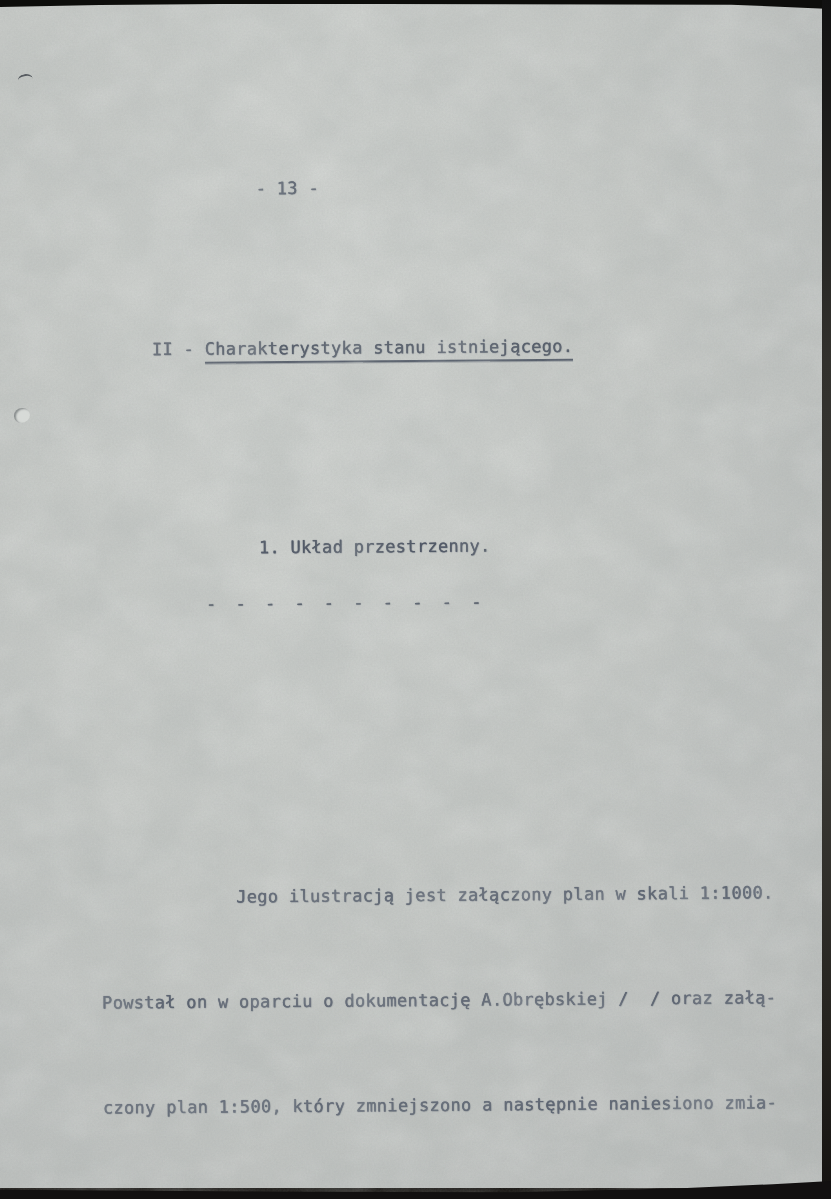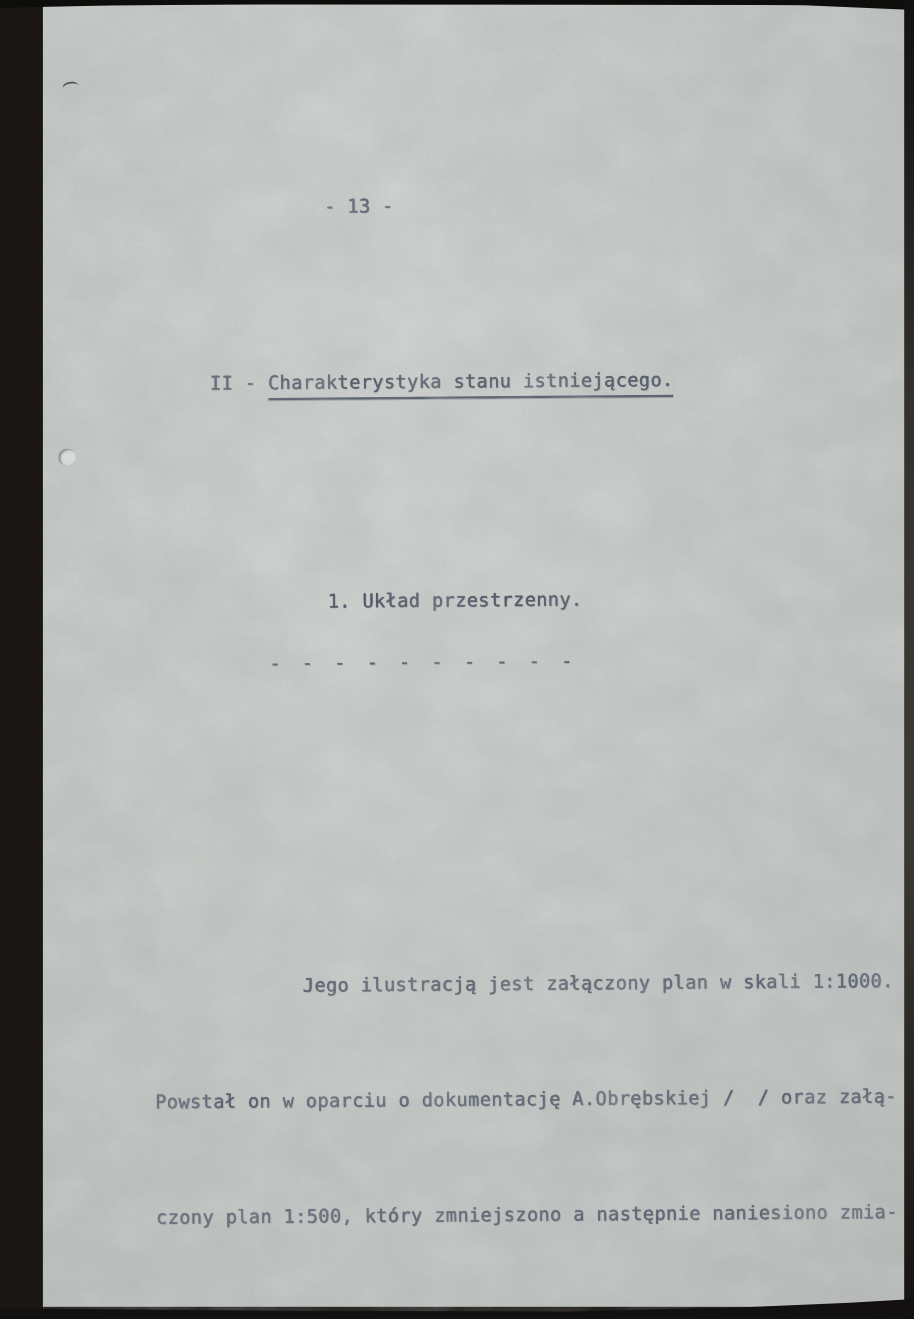--- a/index.html
+++ b/index.html
@@ -7,21 +7,20 @@
     position:relative;width:831px;height:1199px;overflow:hidden;
     background:#191613;
     font-family:"DejaVu Sans Mono","Liberation Mono",monospace;
   }
   
   .paper{
     position:absolute;left:0;top:4px;right:7px;bottom:11px;
     background:
       radial-gradient(ellipse at 38% 28%, #cfd2cf 0%, #c7cac7 45%, #bfc2c0 78%, #b8bbb9 100%);
     z-index:1;
-    margin-left:39px;
   }
   .tilt{position:absolute;inset:0;transform:rotate(-0.45deg);transform-origin:300px 100px;}
   
   .content{
     position:absolute;left:95px;top:62px;width:710px;
     color:#59616f;
     font-size:17px;letter-spacing:.3px;line-height:35px;
     white-space:pre;
     text-shadow:0 0 .7px rgba(73,81,95,.9), .5px .5px .9px rgba(73,81,95,.45);
     z-index:2;

